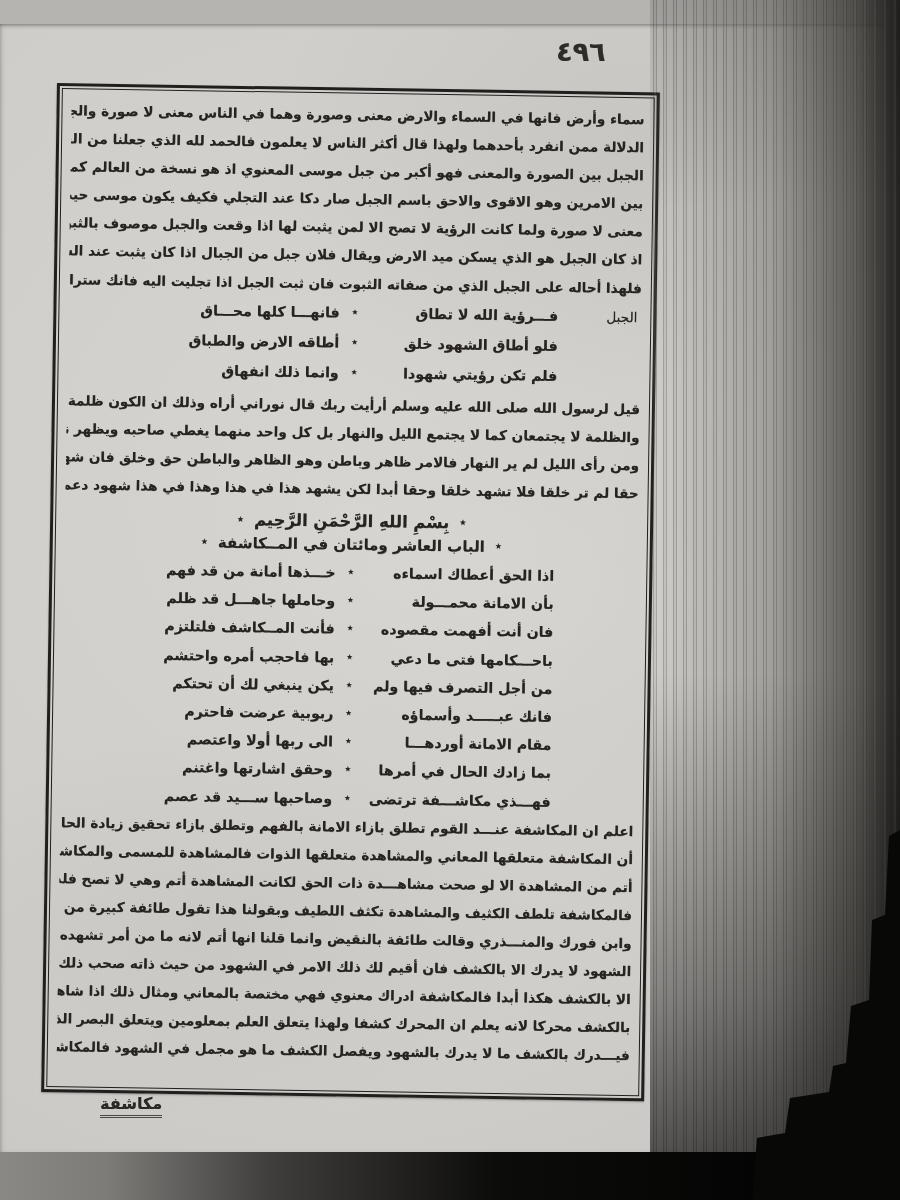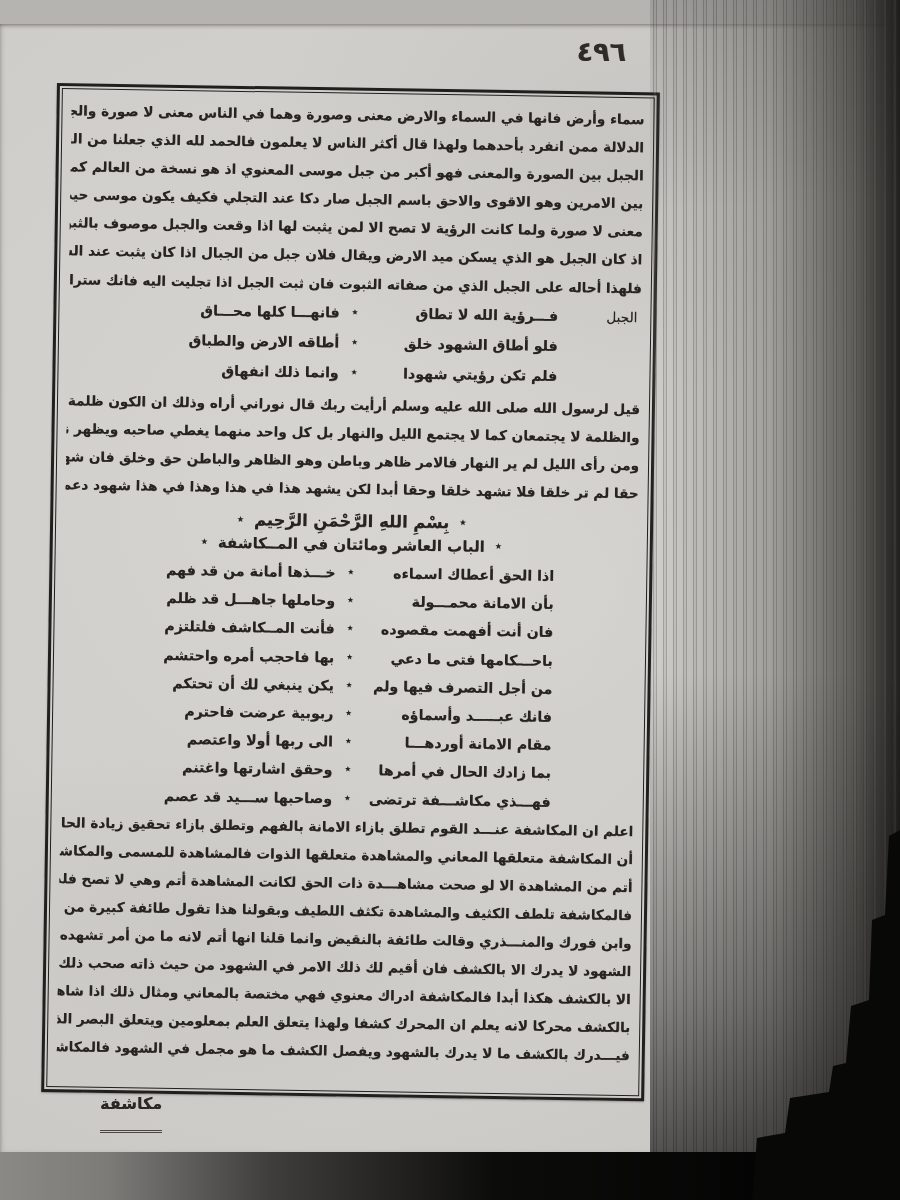--- a/index.html
+++ b/index.html
@@ -41,26 +41,26 @@
     background:linear-gradient(90deg,#8b8986 0%,#7d7b78 12%,#403e3c 30%,#0c0c0b 55%,#000 100%);
   }
   .black-corner{
     position:absolute;inset:0;background:#080807;
     clip-path:polygon(900px 830px,889px 836px,885px 915px,872px 920px,869px 1000px,
       851px 1006px,846px 1063px,833px 1066px,829px 1092px,790px 1098px,
       785px 1133px,757px 1138px,752px 1200px,900px 1200px);
   }
   
   .page-number{
-    position:absolute;left:556px;top:12px;width:70px;text-align:right;
+    position:absolute;left:556px;top:12px;width:70px;text-align:left;
     font-size:27px;font-weight:bold;color:#2e2b28;text-shadow:.4px .4px .5px rgba(50,46,42,.6);
   }
   .catchword{
     position:absolute;left:100px;top:1070px;font-size:16px;font-weight:bold;color:#2a2724;
-    padding-bottom:17px;border-bottom:3px double #4a4744;text-shadow:.3px .3px .4px rgba(50,46,42,.5);
+    padding-bottom:2px;border-bottom:3px double #4a4744;text-shadow:.3px .3px .4px rgba(50,46,42,.5);
   }
   
   .frame{
     position:absolute;left:57px;top:59px;width:597px;height:1003px;
     border:3px solid #211f1d;transform:rotate(.9deg);transform-origin:top left;
     box-shadow:0 1px 2px rgba(0,0,0,.25);
   }
   .frame-inner{
     position:absolute;inset:2px;border:1.5px solid #211f1d;
     padding:7px 9px 6px 9px;overflow:hidden;

